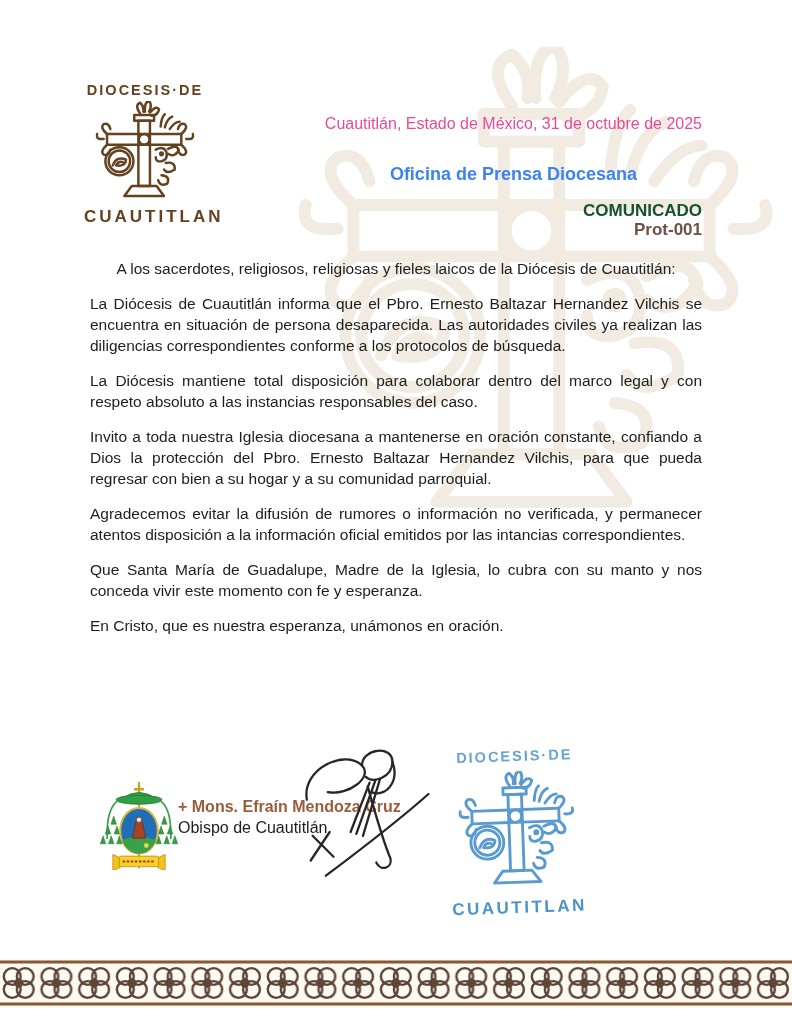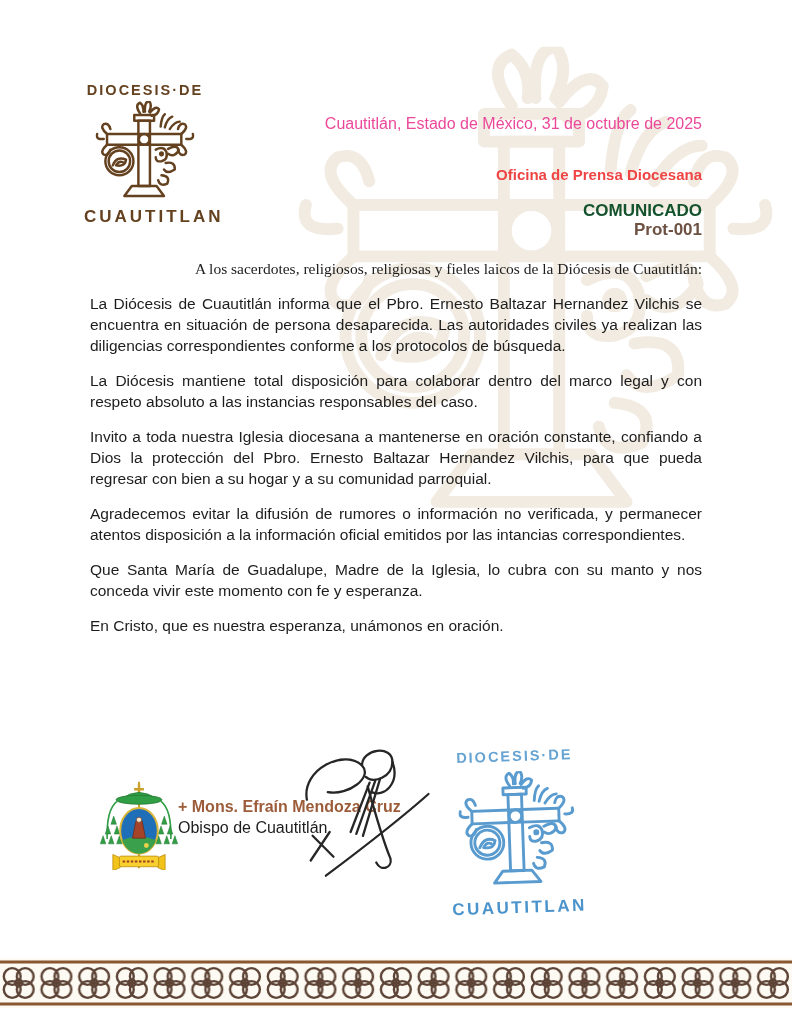--- a/index.html
+++ b/index.html
@@ -13,29 +13,29 @@
 
   
   .logo{position:absolute;left:84px;top:82px;width:122px;text-align:center;color:#64411f;}
   .logo-top{font-size:14.5px;font-weight:700;letter-spacing:2px;white-space:nowrap;}
   .logo-art{width:100px;height:104px;margin:3px auto 2px;color:#64411f;}
   .logo-bottom{font-size:17px;font-weight:700;letter-spacing:3px;white-space:nowrap;}
 
   
   .head-right{position:absolute;right:90px;top:113px;text-align:right;}
   .date{font-size:16px;color:#ec4899;line-height:21px;}
-  .office{margin-top:30px;font-size:15px;font-weight:700;color:#ef4444;line-height:21px;}
+  .office{margin-top:30px;font-size:18px;font-weight:700;color:#3b82f6;line-height:21px;text-align:center;}
   .comm{margin-top:16px;font-size:17px;font-weight:700;color:#14532d;line-height:19px;}
   .prot{font-size:17px;font-weight:700;color:#6d5142;line-height:19px;}
 
   
   .body-text{position:absolute;left:90px;top:258px;width:612px;
              font-size:15.5px;line-height:21px;color:#1d1d1d;}
   .body-text p{margin:0 0 14px;text-align:justify;}
-  .body-text p.salutation{text-align:right;font-family:Liberation Serif, serif;}
+  .body-text p.salutation{text-align:center;}
 
   
   .coa{position:absolute;left:90px;top:772px;width:98px;height:98px;}
   .sig-text{position:absolute;left:178px;top:797px;line-height:20px;}
   .sig-name{font-size:16px;font-weight:700;color:#9c5c39;white-space:nowrap;}
   .sig-title{font-size:16px;color:#1d1d1d;margin-top:1px;}
   .signature{position:absolute;left:286px;top:736px;width:152px;height:154px;color:#262626;}
 
   .stamp{position:absolute;left:446px;top:748px;width:142px;text-align:center;
          color:#4b93cb;transform:rotate(-2deg);}

